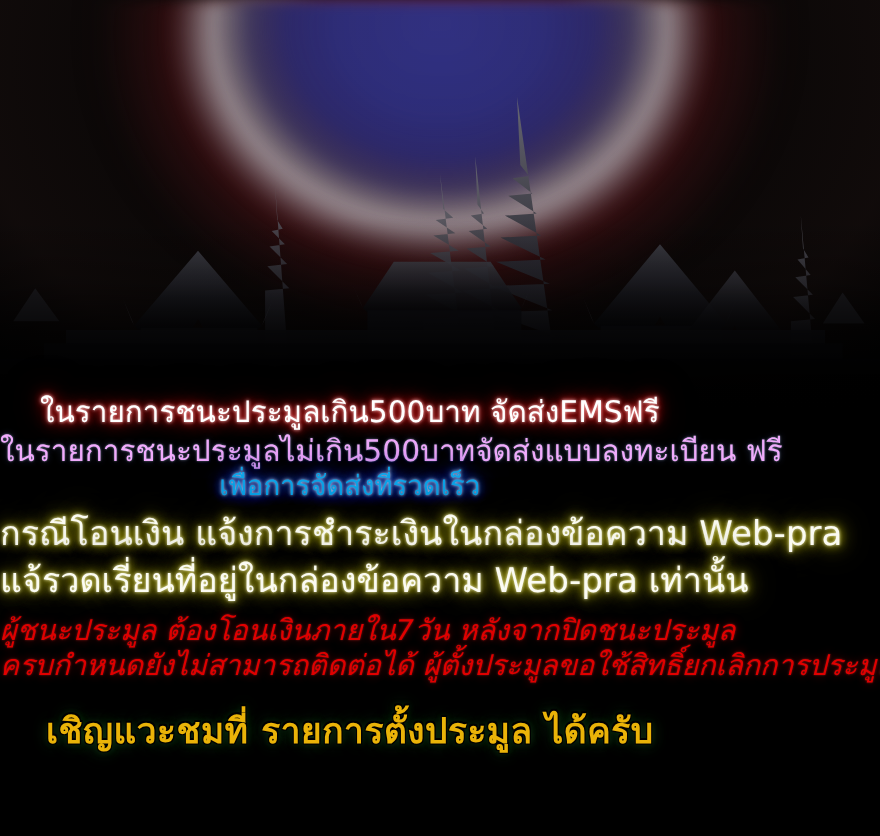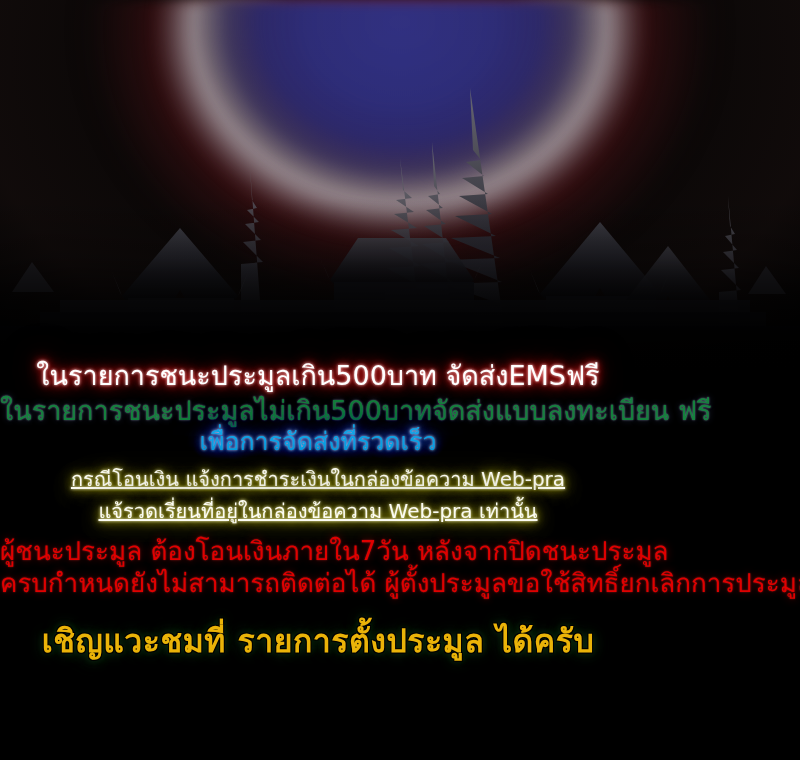--- a/index.html
+++ b/index.html
@@ -120,59 +120,59 @@
     text-shadow:
       0 0 3px #ffd6d6,
       0 0 7px #ff2a2a,
       0 0 14px #d00000,
       0 0 24px #8a0000,
       0 0 38px #520000;
   }
   
   .l-white {
     font-size: 27px;
-    color: #15803d;
+    color: #f0abfc;
     padding: 5px 0 1px 0;
     text-shadow:
       0 0 2px rgba(200,215,255,0.55),
       0 0 7px rgba(90,110,180,0.35);
   }
   
   .l-blue-glow {
     font-size: 25px;
     color: #0ea5e9;
     padding: 3px 0 2px 0;
     text-shadow:
       0 0 3px #cfe2ff,
       0 0 8px #2f6dff,
       0 0 16px #1040e0,
       0 0 28px #0a27a0,
       0 0 40px #061560;
   }
   
   .l-yellow-glow {
-    font-size: 20px;
+    font-size: 31px;
     color: #fbfbf2;
     padding: 6px 0 5px 0;
     text-shadow:
       0 0 3px #fbf8c8,
       0 0 9px #d8d000,
       0 0 18px #9b9600,
       0 0 30px #5e5c00,
       0 0 46px #2e2d00;
-    text-decoration: underline;
   }
   
   .l-red {
     font-size: 26px;
     color: #e00000;
     padding: 3px 0 2px 0;
     text-shadow:
       0 0 2px rgba(255,40,40,0.55),
       0 0 9px rgba(150,0,0,0.65);
+    font-style: italic;
   }
   
   .l-final {
     font-size: 32px;
     font-weight: bold;
     color: #eab308;
     padding: 26px 0 0 0;
     letter-spacing: 0.5px;
     text-shadow:
       1px 1px 0 #000,

